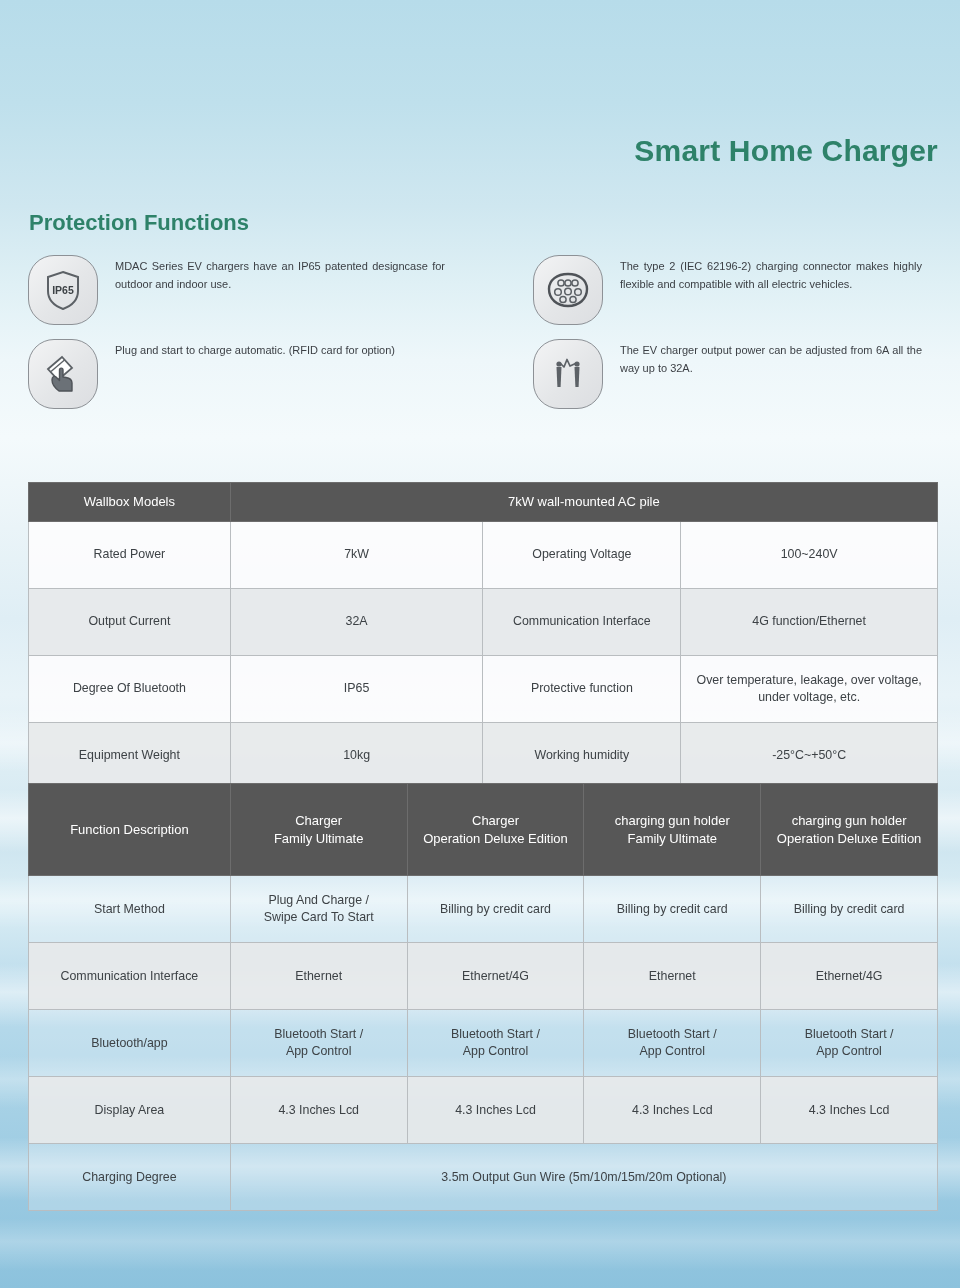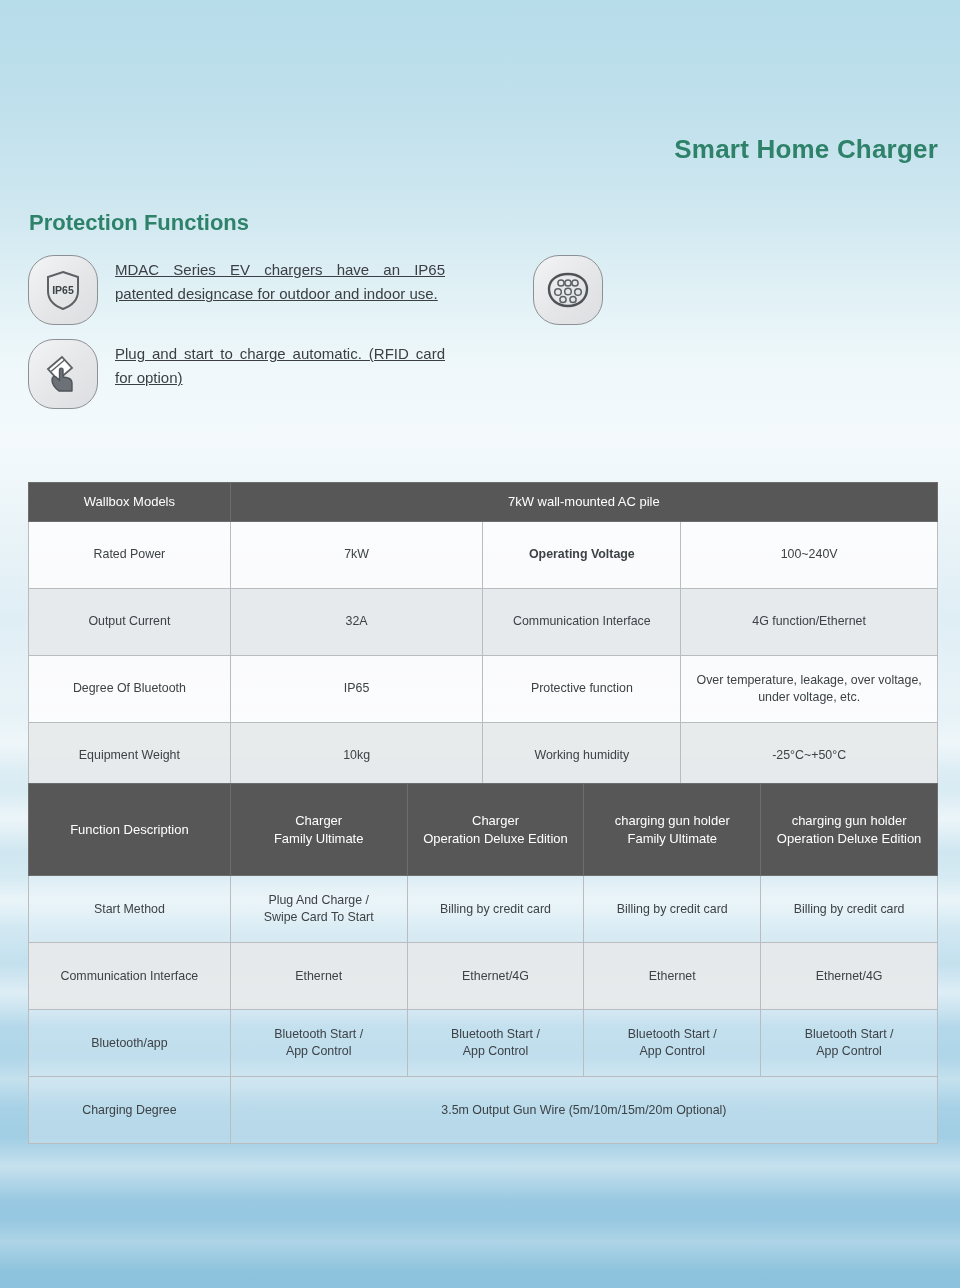--- a/index.html
+++ b/index.html
@@ -54,21 +54,21 @@
     pointer-events: none;
   }
 
   .page { position: relative; z-index: 1; width: 960px; height: 1288px; }
 
   
   .main-title {
     position: absolute;
     right: 22px;
     top: 134px;
-    font-size: 26px;
+    font-size: 30px;
     font-weight: bold;
     color: #2e8269;
     letter-spacing: 0.2px;
   }
 
   .section-title {
     position: absolute;
     left: 29px;
     top: 210px;
     font-size: 22px;
@@ -98,27 +98,26 @@
     width: 70px;
     height: 70px;
     border-radius: 26px;
     border: 1.3px solid #8d9196;
     background: linear-gradient(135deg, #f3f4f5 0%, #e4e6e8 55%, #dcdee1 100%);
     display: flex;
     align-items: center;
     justify-content: center;
   }
   .feat-text {
-    font-size: 15px;
+    font-size: 11px;
     line-height: 1.62;
     color: #3b3f44;
     text-align: justify;
     padding-top: 3px;
     max-width: 330px;
-    text-decoration: underline;
   }
   .feature.right .feat-text { max-width: 302px; }
 
   
   .tbl {
     position: absolute;
     left: 28px;
     width: 910px;
     border-collapse: collapse;
     font-size: 12.4px;
@@ -140,21 +139,21 @@
   }
   .row-a td { background: rgba(252,252,253,0.93); }
   .row-b td { background: rgba(231,233,235,0.93); }
   .row-clear td { background: rgba(245,248,250,0.26); }
 
   #table-specs { top: 482px; }
   #table-functions { top: 783px; }
 
   #table-specs .c1 { width: 202px; }
   #table-specs .c2 { width: 253px; }
-  #table-specs .c3 { width: 198px; font-weight: bold; }
+  #table-specs .c3 { width: 198px; }
   #table-specs .c4 { width: 257px; }
 
   #table-functions .fc1 { width: 202px; }
   #table-functions .fc { width: 177px; }
 
   .tbl .tall td { height: 67px; }
   .tbl .hdr.tall2 td { height: 92px; }
 </style>
 </head>
 <body>
@@ -185,33 +184,46 @@
           <circle cx="15" cy="13" r="3.1" fill="none" stroke="#5c6166" stroke-width="1.5"></circle>
           <circle cx="29" cy="13" r="3.1" fill="none" stroke="#5c6166" stroke-width="1.5"></circle>
           <circle cx="22" cy="13" r="3.1" fill="none" stroke="#5c6166" stroke-width="1.5"></circle>
           <circle cx="12" cy="22" r="3.3" fill="none" stroke="#5c6166" stroke-width="1.5"></circle>
           <circle cx="22" cy="21.5" r="3.3" fill="none" stroke="#5c6166" stroke-width="1.5"></circle>
           <circle cx="32" cy="22" r="3.3" fill="none" stroke="#5c6166" stroke-width="1.5"></circle>
           <circle cx="17" cy="29.5" r="3.1" fill="none" stroke="#5c6166" stroke-width="1.5"></circle>
           <circle cx="27" cy="29.5" r="3.1" fill="none" stroke="#5c6166" stroke-width="1.5"></circle>
         </svg>
       </div>
+      <div class="feat-text">The type 2 (IEC 62196-2) charging connector makes highly flexible and compatible with all electric vehicles.</div>
     </div>
 
     <div class="feature">
       <div class="feat-icon">
         <svg width="42" height="42" viewBox="0 0 42 42" aria-hidden="true">
           <path d="M6 16 L20 4 L30 15 L16 27 Z" fill="#ffffff" stroke="#5c6166" stroke-width="1.8"></path>
           <path d="M9 18.5 L22.5 7" stroke="#5c6166" stroke-width="1.4"></path>
           <path d="M17 38 C13 35 10 31 10 27 C10 24 12 22.5 14 24 L17.5 27.5 L17.5 17 C17.5 14.5 21 14.5 21 17 L21 24 L24 24.5 C27 25 30 26.5 30 30 L30 38 Z" fill="#6b7177" stroke="#4f5358" stroke-width="1.4" stroke-linejoin="round"></path>
         </svg>
       </div>
       <div class="feat-text">Plug and start to charge automatic. (RFID card for option)</div>
     </div>
 
+    <div class="feature right">
+      <div class="feat-icon">
+        <svg width="40" height="40" viewBox="0 0 40 40" aria-hidden="true">
+          <circle cx="11" cy="10" r="2.6" fill="#5c6166"></circle>
+          <circle cx="29" cy="10" r="2.6" fill="#5c6166"></circle>
+          <path d="M12.5 9.5 L16 13 L19 5.5 L22 12 L27.5 9.5" fill="none" stroke="#5c6166" stroke-width="1.7" stroke-linejoin="round"></path>
+          <path d="M8.5 13 L13.5 13 L12.6 33 L9.4 33 Z" fill="#5c6166"></path>
+          <path d="M26.5 13 L31.5 13 L30.6 33 L27.4 33 Z" fill="#5c6166"></path>
+        </svg>
+      </div>
+      <div class="feat-text">The EV charger output power can be adjusted from 6A all the way up to 32A.</div>
+    </div>
 
   </div>
 
   <table class="tbl" id="table-specs">
     <tbody>
         <tr class="hdr">
       <td class="c1">Wallbox Models</td>
       <td class="c2" colspan="3">7kW wall-mounted AC pile</td>
     </tr>
     <tr class="row-a tall">
@@ -270,20 +282,27 @@
       <td>Ethernet</td>
       <td>Ethernet/4G</td>
     </tr>
     <tr class="row-clear tall">
       <td>Bluetooth/app</td>
       <td>Bluetooth Start /<br>App Control</td>
       <td>Bluetooth Start /<br>App Control</td>
       <td>Bluetooth Start /<br>App Control</td>
       <td>Bluetooth Start /<br>App Control</td>
     </tr>
+    <tr class="row-b tall">
+      <td>Display Area</td>
+      <td>4.3 Inches Lcd</td>
+      <td>4.3 Inches Lcd</td>
+      <td>4.3 Inches Lcd</td>
+      <td>4.3 Inches Lcd</td>
+    </tr>
     <tr class="row-clear tall">
       <td>Charging Degree</td>
       <td colspan="4">3.5m Output Gun Wire (5m/10m/15m/20m Optional)</td>
     </tr>
   </tbody>
     </table>
 
 </div>
 
 </body></html>

